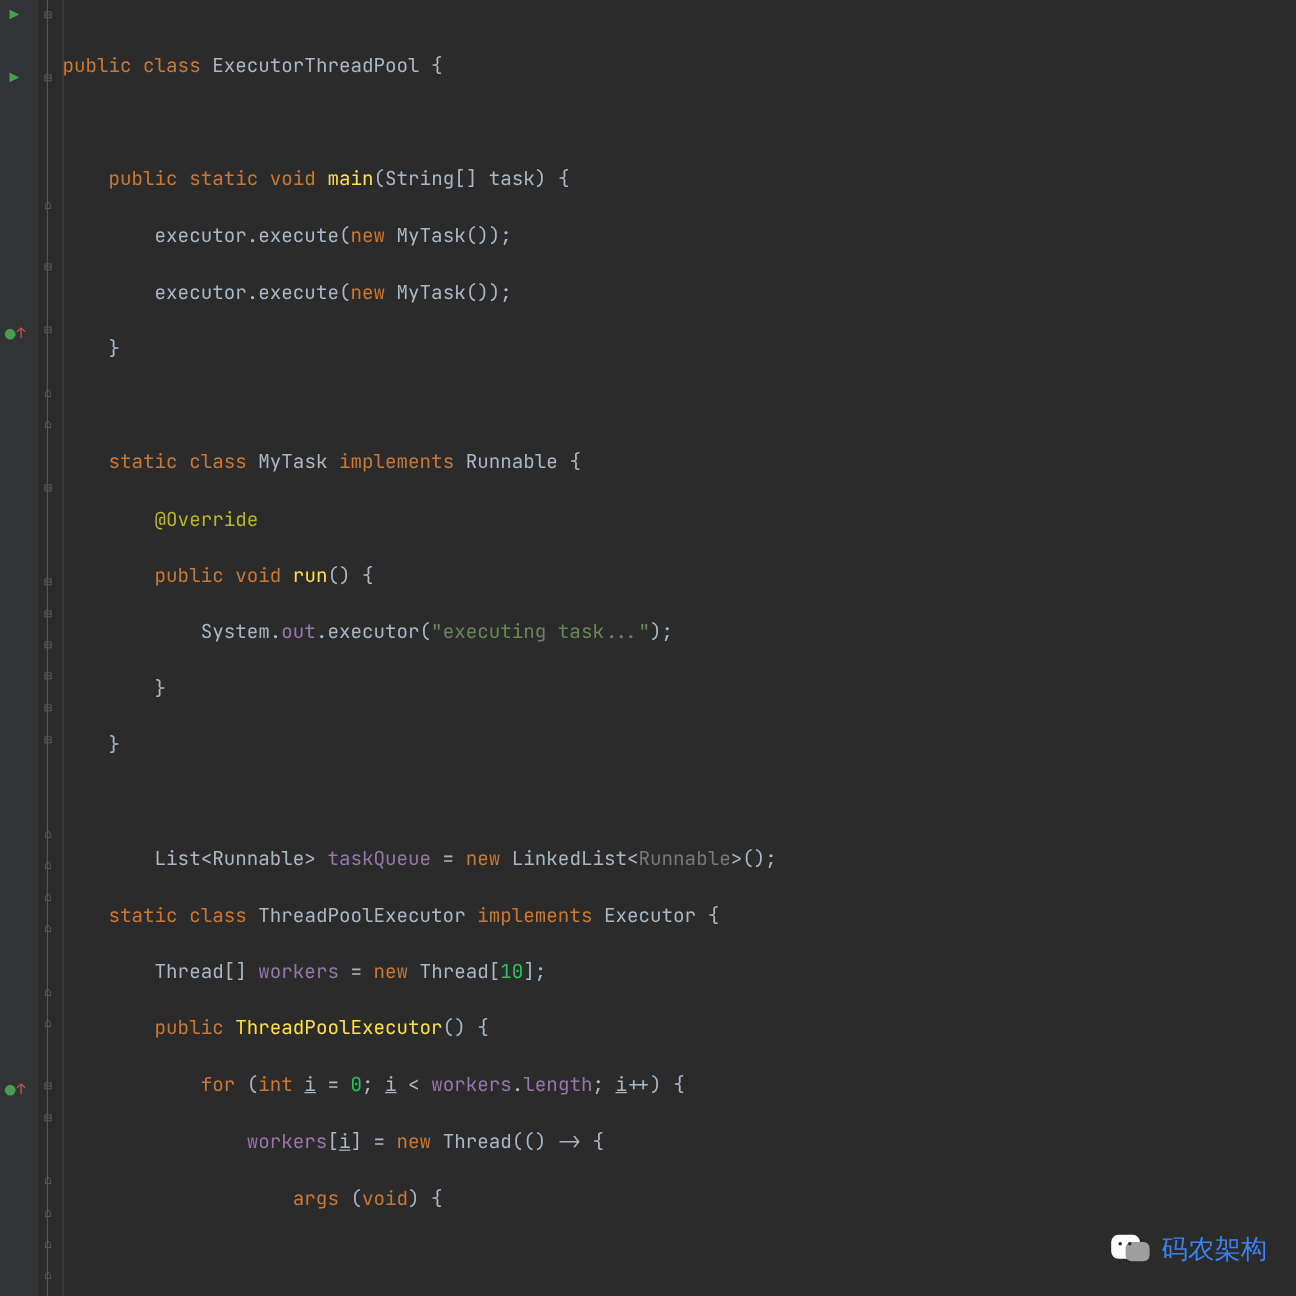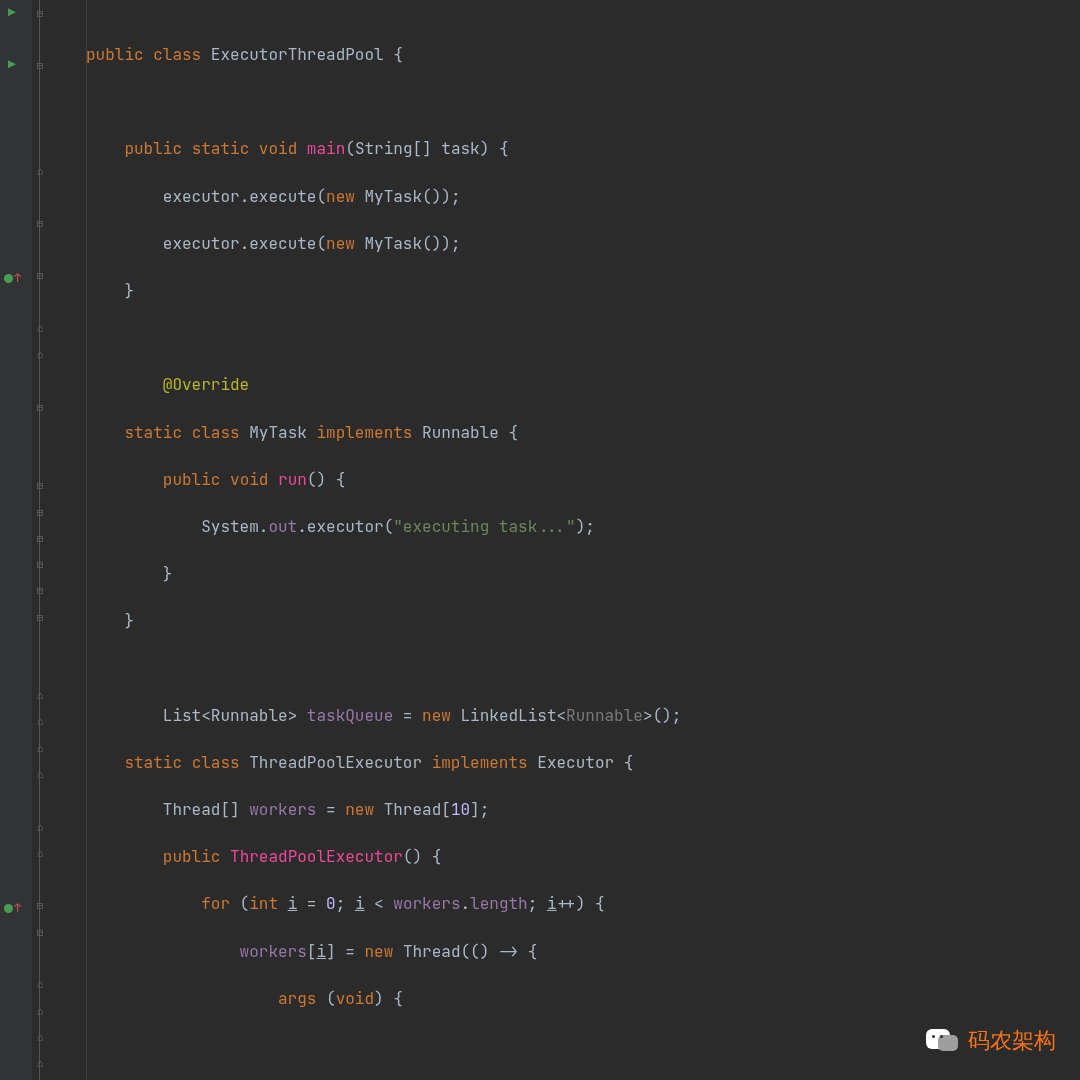--- a/index.html
+++ b/index.html
@@ -60,51 +60,50 @@
     left:7px;
     width:1px;
     background:#555555;
     top:0;bottom:0;
   }
   .code {
     flex: 1;
     padding-top: 0;
     position: relative;
     white-space: pre;
-    margin-left: 34px;
   }
   .line {
     height: 26.2px;
     line-height: 26.2px;
     position: relative;
     padding-left: 2px;
   }
   
   .kw { color: #cc7832; }     
   .type { color: #a9b7c6; }   
-  .method-decl { color: #ec4899; }
+  .method-decl { color: #fde047; }
   .field { color: #9876aa; }
-  .num { color: #c4b5fd; }
+  .num { color: #22c55e; }
   .str { color: #6a8759; }
   .ann { color: #bbb529; }
   .generic-dim { color: #787878; }
   .indent-guide {
     position:absolute;
     top:0;bottom:0;
     width:1px;
     background:#404040;
   }
   .watermark {
     position: absolute;
     right: 24px;
     bottom: 24px;
     display: flex;
     align-items: center;
     gap: 8px;
-    color: #f97316;
+    color: #3b82f6;
     font-family: sans-serif;
     font-size: 22px;
     font-weight: 500;
   }
   .wm-icon {
     width: 34px;
     height: 28px;
     position: relative;
   }
   .wm-bubble1{
@@ -176,22 +175,22 @@
 
   <div class="code">
 
 <div class="line"><span class="kw">public</span> <span class="kw">class</span> <span class="type">ExecutorThreadPool</span> <span>{</span></div>
 <div class="line"></div>
 <div class="line">    <span class="kw">public</span> <span class="kw">static</span> <span class="kw">void</span> <span class="method-decl">main</span>(<span>String[]</span> <span>task</span>) <span>{</span></div>
 <div class="line">        <span>executor</span><span>.</span><span>execute</span>(<span class="kw">new</span> <span>MyTask</span>())<span>;</span></div>
 <div class="line">        <span>executor</span><span>.</span><span>execute</span>(<span class="kw">new</span> <span>MyTask</span>())<span>;</span></div>
 <div class="line">    <span>}</span></div>
 <div class="line"></div>
+<div class="line">    <span class="kw">static</span> <span class="kw">class</span> <span>MyTask</span> <span class="kw">implements</span> <span>Runnable</span> <span>{</span></div>
 <div class="line">        <span class="ann">@Override</span></div>
-<div class="line">    <span class="kw">static</span> <span class="kw">class</span> <span>MyTask</span> <span class="kw">implements</span> <span>Runnable</span> <span>{</span></div>
 <div class="line">        <span class="kw">public</span> <span class="kw">void</span> <span class="method-decl">run</span>() <span>{</span></div>
 <div class="line">            <span>System</span><span>.</span><span class="field" style="">out</span><span>.</span><span>executor</span>(<span class="str">"executing task..."</span>)<span>;</span></div>
 <div class="line">        <span>}</span></div>
 <div class="line">    <span>}</span></div>
 <div class="line"></div>
 <div class="line">        <span>List</span>&lt;<span>Runnable</span>&gt; <span class="field">taskQueue</span><span> = </span><span class="kw">new</span> <span>LinkedList</span>&lt;<span class="generic-dim">Runnable</span>&gt;()<span>;</span></div>
 <div class="line">    <span class="kw">static</span> <span class="kw">class</span> <span>ThreadPoolExecutor</span> <span class="kw">implements</span> <span>Executor</span> <span>{</span></div>
 <div class="line">        <span>Thread</span>[] <span class="field">workers</span><span> = </span><span class="kw">new</span> <span>Thread</span>[<span class="num">10</span>]<span>;</span></div>
 <div class="line">        <span class="kw">public</span> <span class="method-decl">ThreadPoolExecutor</span>() <span>{</span></div>
 <div class="line">            <span class="kw">for</span> (<span class="kw">int</span> <span style="text-decoration:underline">i</span> = <span class="num">0</span>; <span style="text-decoration:underline">i</span> &lt; <span class="field">workers</span>.<span class="field">length</span>; <span style="text-decoration:underline">i</span><span>++</span>) <span>{</span></div>

